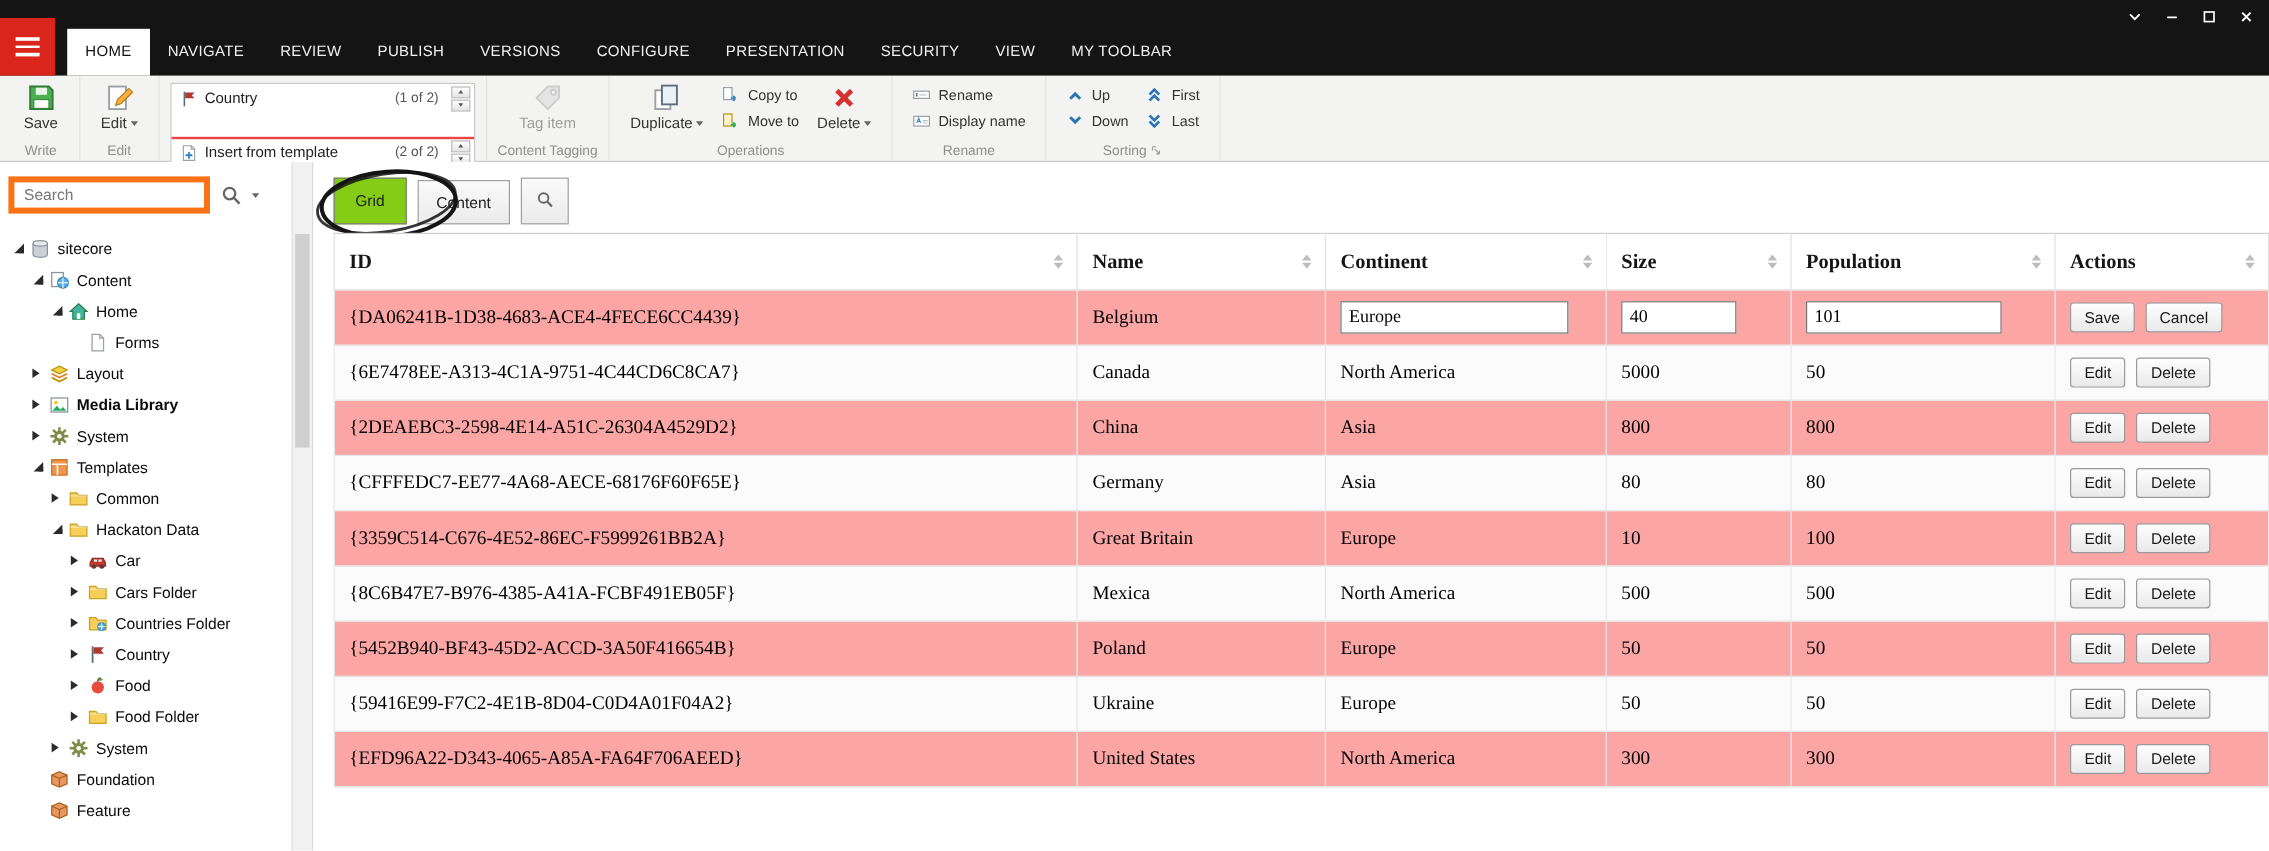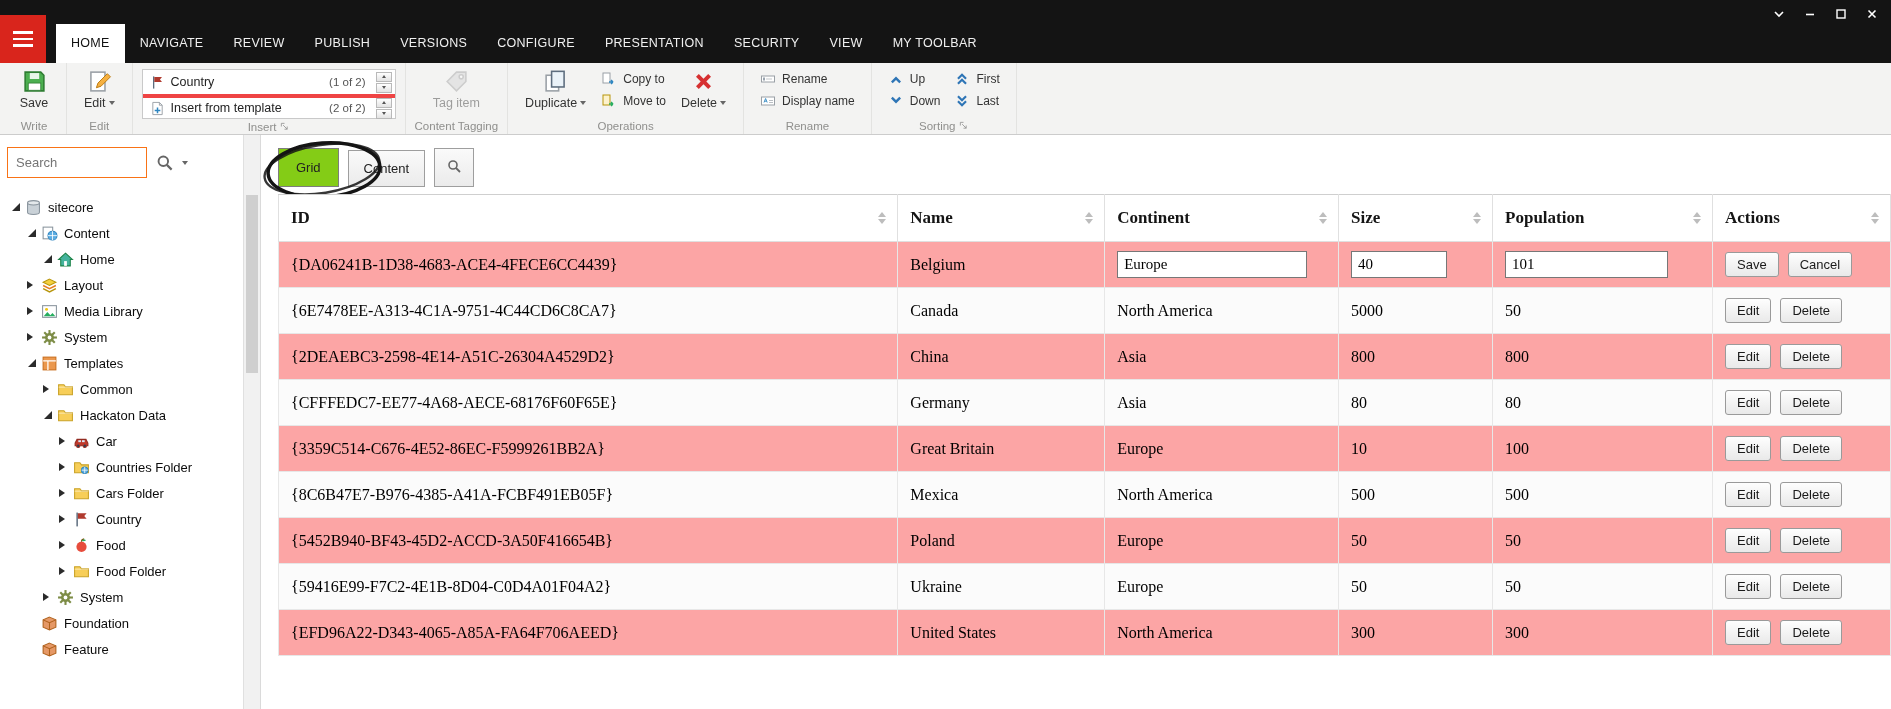--- a/index.html
+++ b/index.html
@@ -30,34 +30,34 @@
   .big-btn { display:flex; flex-direction:column; align-items:center; gap:2px; padding:4px 8px 0; cursor:pointer; min-width:46px; }
   .big-btn .icon { width:25px; height:25px; }
   .blabel { font-size:12.5px; color:#333; display:flex; align-items:center; gap:3px; white-space:nowrap; }
   .caret-down { width:0; height:0; border:3.2px solid transparent; border-top:4.2px solid #666; margin-top:3px; display:inline-block; }
   .disabled { opacity:.45; filter:grayscale(.9); }
   .small-col { display:flex; flex-direction:column; gap:4px; padding:5px 7px 0; }
   .small-btn { display:flex; align-items:center; gap:6px; font-size:12px; color:#333; height:18px; cursor:pointer; white-space:nowrap; }
   .small-btn .icon { width:16px; height:16px; }
   .insert-box { width:254px; margin-top:4px; border:1px solid #c9c9c9; background:#fff; display:flex; flex-direction:column; }
   .insert-row { display:flex; align-items:center; gap:6px; height:24px; padding:0 3px 0 7px; font-size:12.5px; color:#222; cursor:pointer; }
-  .insert-row + .insert-row { border-top:4px solid #ef4444; }
+  .insert-row + .insert-row { border-top:2px solid #ef4444;margin-top:20px; }
   .insert-row .icon { width:15px; height:15px; }
   .insert-count { margin-left:auto; font-size:11.5px; color:#555; }
   .spinner { display:flex; flex-direction:column; gap:1px; margin-left:4px; }
   .spin-btn { width:16px; height:10px; border:1px solid #b9b9b9; background:linear-gradient(#ffffff,#e3e3e3);
               display:flex; align-items:center; justify-content:center; cursor:pointer; }
   .tri-up { width:0; height:0; border:2.8px solid transparent; border-bottom:3.8px solid #555; margin-top:-2px; }
   .tri-down { width:0; height:0; border:2.8px solid transparent; border-top:3.8px solid #555; margin-bottom:-2px; }
 
   
   .main { display:flex; height:574px; }
   .left-panel { width:243px; display:flex; flex-direction:column; background:#fff; }
   .search-row { display:flex; align-items:center; gap:8px; padding:12px 4px 6px 7px; }
-  .search-input { width:140px; height:31px; border:1px solid #f97316; padding:0 8px; font-size:13px; color:#222; }
+  .search-input { width:168px; height:31px; border:5px solid #f97316; padding:0 8px; font-size:13px; color:#222; }
   .icon-btn { background:none; border:none; cursor:pointer; display:flex; align-items:center; justify-content:center; padding:0; }
   .icon-btn .icon { width:19px; height:19px; }
 
   .tree { flex:1; overflow:hidden; padding:10px 0 0 4px; }
   .tree-item { height:26px; display:flex; align-items:center; cursor:pointer; white-space:nowrap; }
   .tree-arrow { width:15px; display:flex; justify-content:center; align-items:center; }
   .arr-col { width:0; height:0; border:4px solid transparent; border-left:6px solid #2b2b2b; }
   .arr-exp { width:0; height:0; border:4.5px solid transparent; border-right-color:#2b2b2b; border-bottom-color:#2b2b2b; }
   .tree-icon { width:17px; height:17px; margin-left:2px; }
   .tree-label { margin-left:6px; font-size:13px; color:#0b0b0b; }
@@ -420,34 +420,44 @@
             <i class="arr-exp"></i>
           </span>
           <span class="icon tree-icon" style="width: 17px; height: 17px;">
             <svg viewBox="0 0 16 16">
               <path d="M8 2l6.5 6H12.5v6h-9V8H1.5z" fill="#45b39d" stroke="#1e8449"></path>
               <rect x="6.7" y="9.5" width="2.6" height="4.5" fill="#fff"></rect>
             </svg>
           </span>
           <span class="tree-label">Home</span>
         </div>
+        <div class="tree-item" style="padding-left: 52px;">
+          <span class="tree-arrow"></span>
+          <span class="icon tree-icon" style="width: 17px; height: 17px;">
+            <svg viewBox="0 0 16 16">
+              <path d="M3.5 1.5h6l3 3v10h-9z" fill="#fff" stroke="#9aa0a6"></path>
+              <path d="M9.5 1.5v3h3" fill="none" stroke="#9aa0a6"></path>
+            </svg>
+          </span>
+          <span class="tree-label">Forms</span>
+        </div>
         <div class="tree-item" style="padding-left: 20px;">
           <span class="tree-arrow">
             <i class="arr-col"></i>
           </span>
           <span class="icon tree-icon" style="width: 17px; height: 17px;">
             <svg viewBox="0 0 16 16">
               <path d="M8 2 14 5 8 8 2 5z" fill="#f4d03f" stroke="#b7950b"></path>
               <path d="M2 8l6 3 6-3" fill="none" stroke="#e67e22" stroke-width="1.4"></path>
               <path d="M2 11l6 3 6-3" fill="none" stroke="#b7950b" stroke-width="1.4"></path>
             </svg>
           </span>
           <span class="tree-label">Layout</span>
         </div>
-        <div class="tree-item" style="padding-left: 20px;">
+        <div class="tree-item" style="padding-left: 20px; font-weight: bold;">
           <span class="tree-arrow">
             <i class="arr-col"></i>
           </span>
           <span class="icon tree-icon" style="width: 17px; height: 17px;">
             <svg viewBox="0 0 16 16">
               <rect x="1.5" y="2.5" width="13" height="11" fill="#fff" stroke="#8a959e"></rect>
               <circle cx="5.2" cy="6" r="1.4" fill="#f1c40f"></circle>
               <path d="M2.5 12.5l3.5-4 2.8 3 2-2 2.7 3z" fill="#27ae60"></path>
             </svg>
           </span>
@@ -522,37 +532,37 @@
           </span>
           <span class="tree-label">Car</span>
         </div>
         <div class="tree-item" style="padding-left: 52px;">
           <span class="tree-arrow">
             <i class="arr-col"></i>
           </span>
           <span class="icon tree-icon" style="width: 17px; height: 17px;">
             <svg viewBox="0 0 16 16">
               <path d="M1.5 3.5h5l1.5 2h6.5v7.5h-13z" fill="#f7ce58" stroke="#c9a227"></path>
+              <path d="M1.5 5.8h13" stroke="#fff" stroke-opacity=".5"></path>
+            </svg>
+          </span>
+          <span class="tree-label">Cars Folder</span>
+        </div>
+        <div class="tree-item" style="padding-left: 52px;">
+          <span class="tree-arrow">
+            <i class="arr-col"></i>
+          </span>
+          <span class="icon tree-icon" style="width: 17px; height: 17px;">
+            <svg viewBox="0 0 16 16">
+              <path d="M1.5 3.5h5l1.5 2h6.5v7.5h-13z" fill="#f7ce58" stroke="#c9a227"></path>
               <circle cx="11" cy="10.5" r="3" fill="#5dade2" stroke="#2e86c1"></circle>
               <path d="M8 10.5h6M11 7.5v6" stroke="#fff" stroke-width=".7"></path>
             </svg>
           </span>
           <span class="tree-label">Countries Folder</span>
-        </div>
-        <div class="tree-item" style="padding-left: 52px;">
-          <span class="tree-arrow">
-            <i class="arr-col"></i>
-          </span>
-          <span class="icon tree-icon" style="width: 17px; height: 17px;">
-            <svg viewBox="0 0 16 16">
-              <path d="M1.5 3.5h5l1.5 2h6.5v7.5h-13z" fill="#f7ce58" stroke="#c9a227"></path>
-              <path d="M1.5 5.8h13" stroke="#fff" stroke-opacity=".5"></path>
-            </svg>
-          </span>
-          <span class="tree-label">Cars Folder</span>
         </div>
         <div class="tree-item" style="padding-left: 52px;">
           <span class="tree-arrow">
             <i class="arr-col"></i>
           </span>
           <span class="icon tree-icon" style="width: 17px; height: 17px;">
             <svg viewBox="0 0 16 16">
               <rect x="3.2" y="1.5" width="1.4" height="13" fill="#5d6d7e"></rect>
               <path d="M4.6 2.2h8.2l-2.2 2.6 2.2 2.6H4.6z" fill="#b03a2e"></path>
             </svg>

